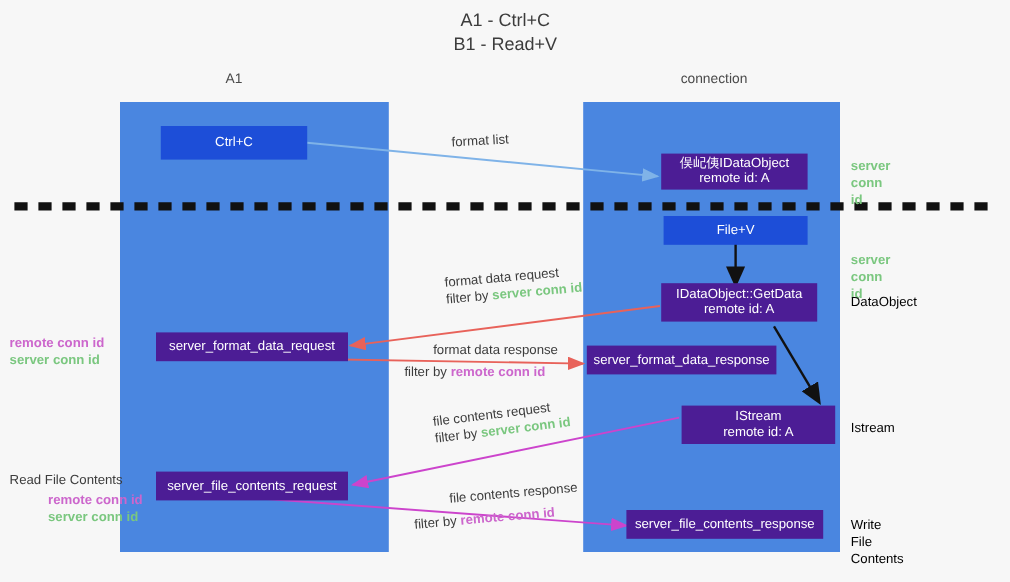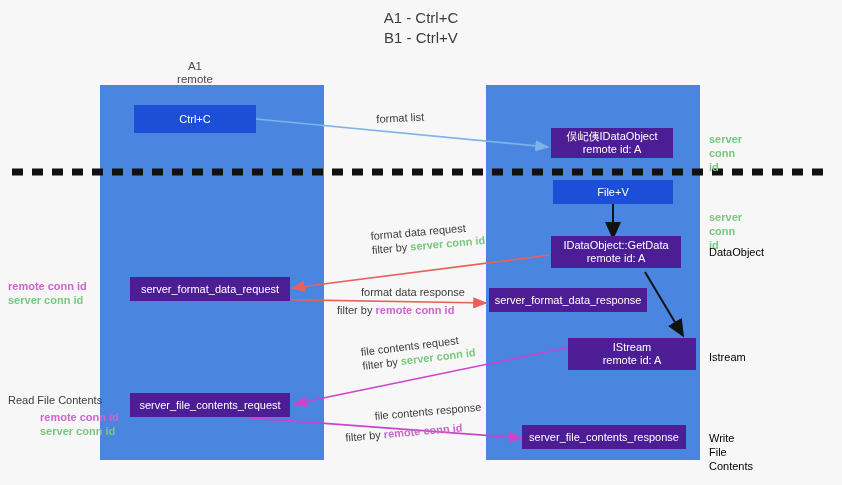--- a/index.html
+++ b/index.html
@@ -89,28 +89,28 @@
     pointer-events: none;
   }
 </style>
 </head>
 <body>
 
 <div id="stage">
 
   <div class="abs title">
     <div>A1 - Ctrl+C</div>
-    <div>B1 - Ctrl+V</div>
+    <div>B1 - Read+V</div>
   </div>
 
   <div class="abs col-head" style="left:130px; top:60px; width:130px;">
     <div>A1</div>
-    <div>remote</div>
   </div>
   <div class="abs col-head" style="left:530px; top:60px; width:130px;">
+    <div>connection</div>
   </div>
 
   <div class="abs lane" style="left:100px; top:85px; width:224px; height:375px;"></div>
   <div class="abs lane" style="left:486px; top:85px; width:214px; height:375px;"></div>
 
   <svg class="overlay" viewBox="0 0 842 485">
     <defs>
       <marker id="ah-blue" markerWidth="9" markerHeight="7" refX="8" refY="3.5" orient="auto">
         <path d="M0,0 L9,3.5 L0,7 z" fill="#7fb3e8"></path>
       </marker>

